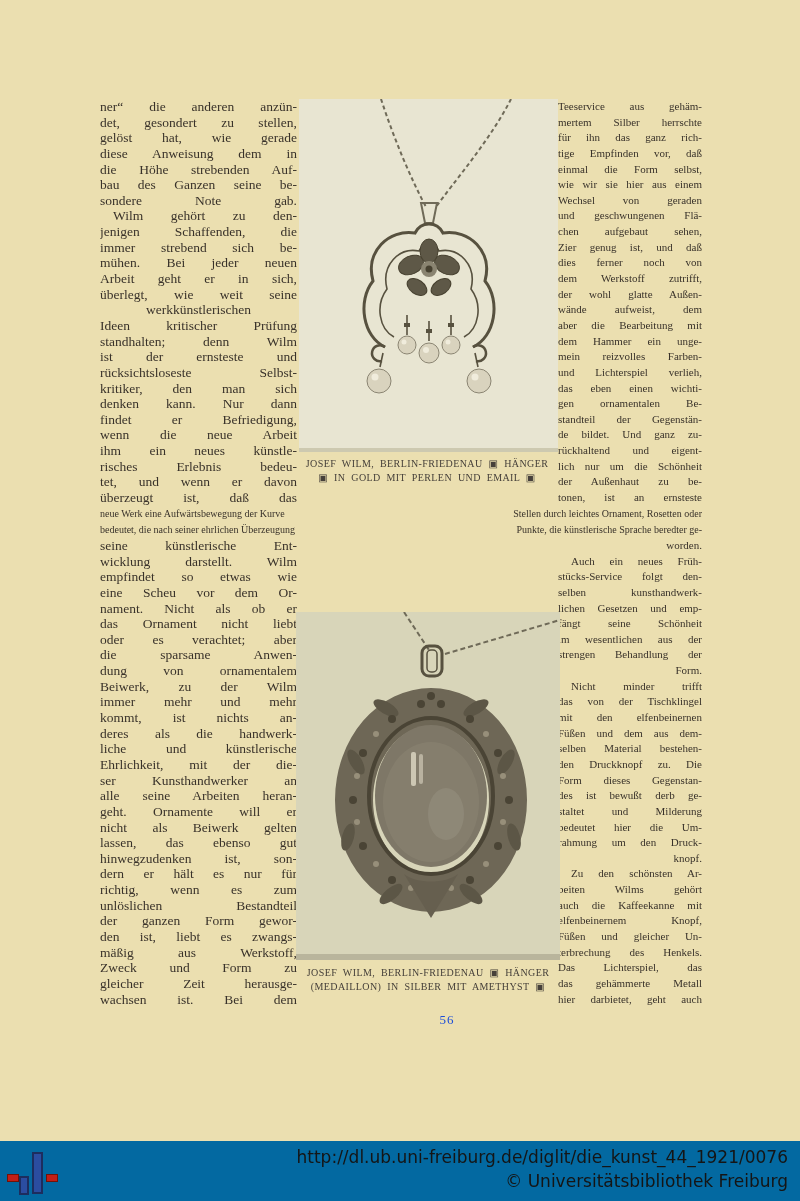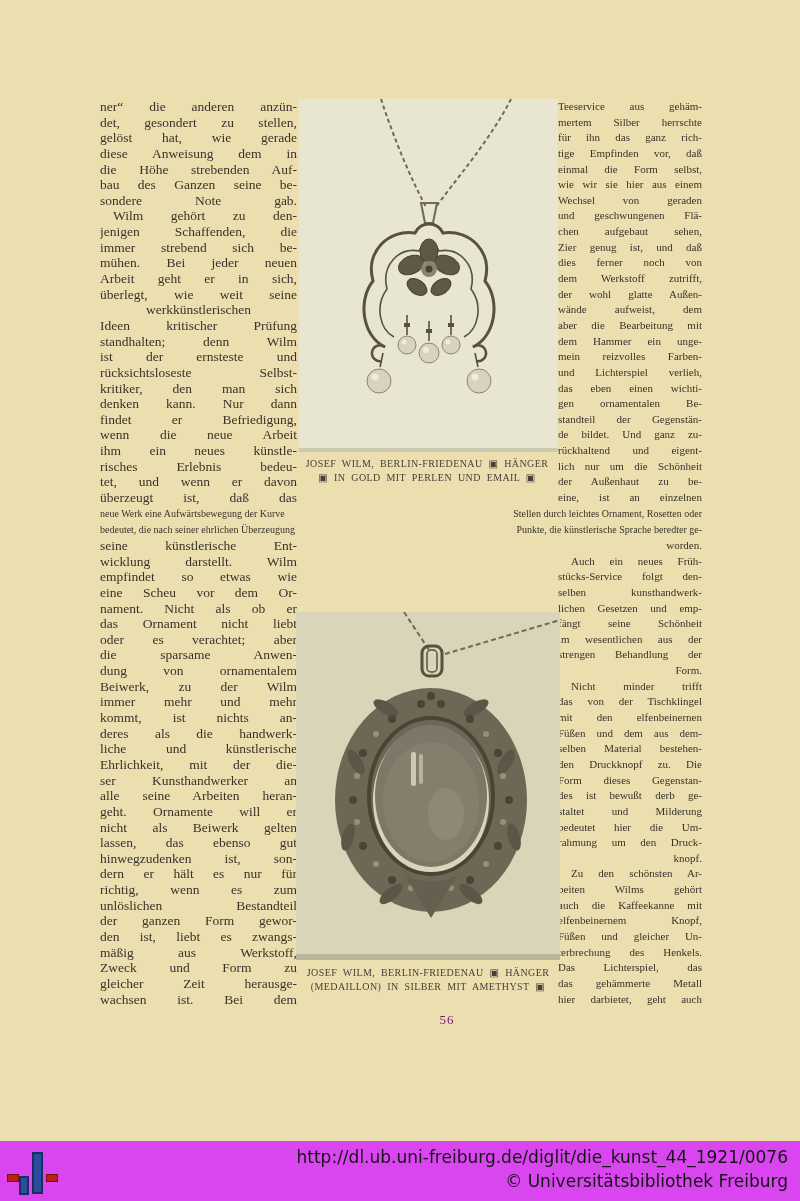--- a/index.html
+++ b/index.html
@@ -27,27 +27,27 @@
 
   
   .photo{position:absolute;}
   .caption{
     position:absolute;text-align:center;color:#46403a;
     font-size:10px;line-height:14px;letter-spacing:.4px;word-spacing:3px;
   }
 
   #page-number{
     position:absolute;left:317px;top:1012px;width:260px;text-align:center;
-    font-size:13px;letter-spacing:1px;color:#701a75;
+    font-size:13px;letter-spacing:1px;color:#1d4ed8;
   }
 
   
   #footer-bar{
     position:absolute;left:0;top:1141px;width:800px;height:60px;
-    background:#d946ef;
+    background:#0369a1;
   }
   #footer-text{
     position:absolute;right:12px;top:4px;text-align:right;
     font-family:"DejaVu Sans", sans-serif;font-size:17px;line-height:24px;color:#151515;
   }
   
   .logo-part{position:absolute;box-sizing:border-box;}
   #logo-bar-tall{left:32px;top:11px;width:11px;height:42px;background:#2b4da0;border:2px solid #1d2d5e;}
   #logo-bar-short{left:19px;top:35px;width:10px;height:19px;background:#2b4da0;border:2px solid #1d2d5e;}
   #logo-dash-left{left:7px;top:33px;width:12px;height:8px;background:#c41e14;border:1.5px solid #701309;}
@@ -106,21 +106,21 @@
       <div class="tline">dem Hammer ein unge-</div>
       <div class="tline">mein reizvolles Farben-</div>
       <div class="tline">und Lichterspiel verlieh,</div>
       <div class="tline">das eben einen wichti-</div>
       <div class="tline">gen ornamentalen Be-</div>
       <div class="tline">standteil der Gegenstän-</div>
       <div class="tline">de bildet. Und ganz zu-</div>
       <div class="tline">rückhaltend und eigent-</div>
       <div class="tline">lich nur um die Schönheit</div>
       <div class="tline">der Außenhaut zu be-</div>
-      <div class="tline">eine, ist an einzelnen</div>
+      <div class="tline">tonen, ist an ernsteste</div>
     </div>
 
   <div class="photo" style="left:299px;top:99px;">
     <svg width="259" height="353" viewBox="0 0 259 353">
       <rect width="259" height="353" fill="#e8e5d2"></rect>
       <rect y="349" width="259" height="4" fill="#cdc9b0"></rect>
       <g stroke="#6f6a58" fill="none">
         <path d="M82,0 C95,40 112,80 127,108" stroke-width="2" stroke-dasharray="4 3"></path>
         <path d="M212,0 C192,40 154,84 137,108" stroke-width="2" stroke-dasharray="4 3"></path>
         <path d="M122,104 L138,104 L134,124 L126,124 Z" stroke-width="2"></path>

